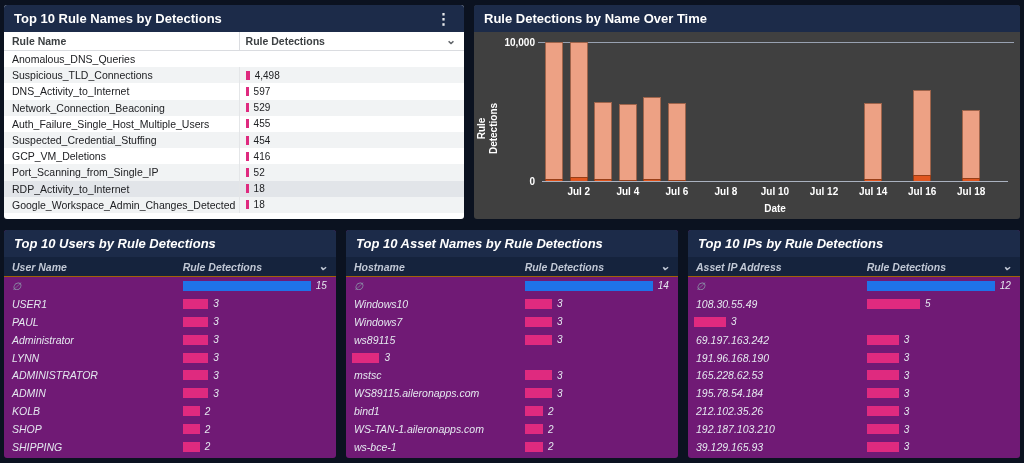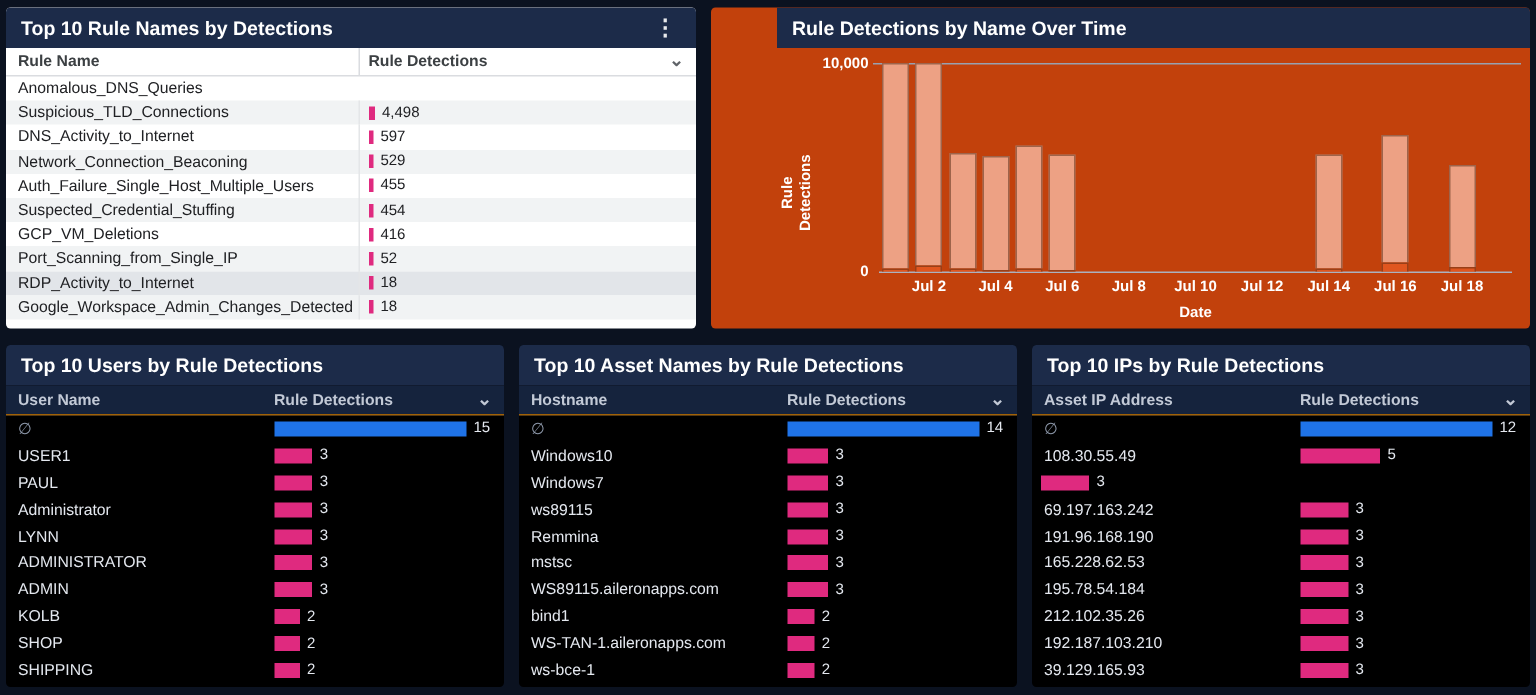--- a/index.html
+++ b/index.html
@@ -11,22 +11,22 @@
     display: flex;
     flex-direction: column;
     gap: 11px;
   }
   .row { display: flex; gap: 10px; }
   .row-top { height: 214px; flex: 0 0 auto; }
   .row-bottom { flex: 1; }
 
   .panel { border-radius: 3px; overflow: hidden; display: flex; flex-direction: column; justify-content: space-between; }
   .panel-rules { width: 460px; flex: 0 0 auto; background: #ffffff; }
-  .panel-chart { flex: 1; background: #c2410c; padding-left: 44px; }
-  .row-bottom .panel { flex: 1; background: #000000; }
+  .panel-chart { flex: 1; background: #404040; }
+  .row-bottom .panel { flex: 1; background: #701a75; font-style: italic; }
 
   .phead {
     background: #1c2b49; color: #fff; font-size: 13px; font-weight: bold;
     padding: 0 10px; height: 27px; flex: 0 0 auto;
     display: flex; align-items: center; justify-content: space-between;
   }
   .kebab { font-size: 15px; color: #e8eaed; cursor: pointer; padding: 0 3px; line-height: 1; }
 
   
   .table { display: flex; flex-direction: column; flex: 1; }
@@ -360,21 +360,20 @@
             </span>
           </div>
           <div class="trow">
             <span class="name-cell">ws89115</span>
             <span class="bar-cell">
               <span class="bar" style="width: 27.4286px; background: rgb(223, 42, 127);"></span>
               <span class="val">3</span>
             </span>
           </div>
           <div class="trow">
-            <span class="name-cell">Remmina</span>
             <span class="bar-cell">
               <span class="bar" style="width: 27.4286px; background: rgb(223, 42, 127);"></span>
               <span class="val">3</span>
             </span>
           </div>
           <div class="trow">
             <span class="name-cell">mstsc</span>
             <span class="bar-cell">
               <span class="bar" style="width: 27.4286px; background: rgb(223, 42, 127);"></span>
               <span class="val">3</span>

